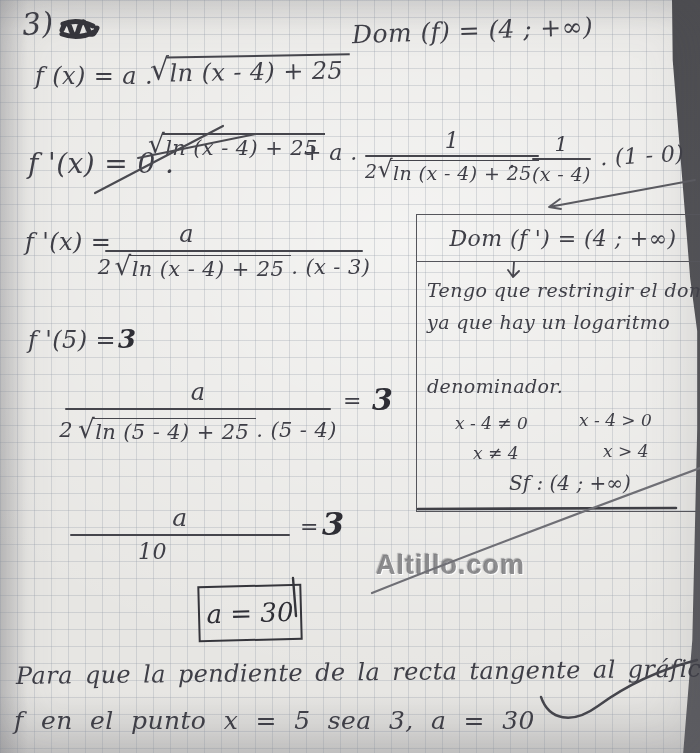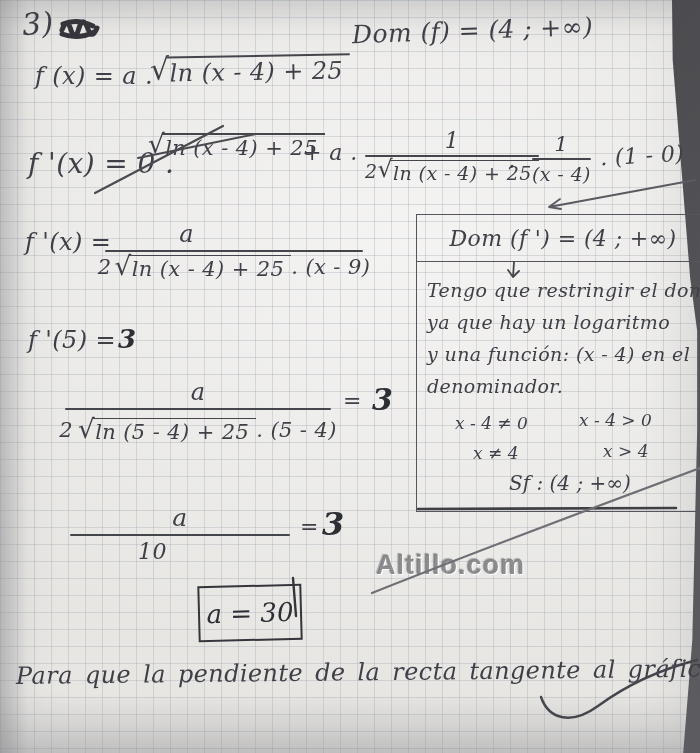--- a/index.html
+++ b/index.html
@@ -104,21 +104,21 @@
     <div class="hand" style="left:25px;top:228px;font-size:24px;">f '(x) =</div>
     <div class="frac hand" style="left:105px;top:220px;font-size:21px;width:258px;">
       <span class="num" style="font-size:24px;margin-right:95px;">a</span>
       <span class="bar"></span>
       <span class="den">
         <span style="padding-right:3px;">2</span>
         <span class="sqrt">
           <span class="rg">√</span>
           <span class="rb" style="border-top-width:1.7px;">ln (x - 4) + 25</span>
         </span>
-        <span>. (x - 9)</span>
+        <span>. (x - 3)</span>
       </span>
     </div>
   </div>
 
   <div>
     <div class="hand" style="left:28px;top:326px;font-size:24px;text-align:right;">f '(5) =</div>
     <div class="hand bold" style="left:118px;top:324px;font-size:26px;">3</div>
   </div>
 
   <div>
@@ -149,32 +149,32 @@
   </div>
 
   <div class="resultbox">
     <span>a = 30</span>
   </div>
 
   <div class="dombox">
     <div class="titlebox hand" style="position:relative;font-style:italic;">Dom (f ') = (4 ; +∞)</div>
     <div class="note hand" style="top:64px;">Tengo que restringir el dominio</div>
     <div class="note hand" style="top:96px;text-align:right;">ya que hay un logaritmo</div>
-    <div class="note hand" style="top:128px;">y una función: (x - 4) en el</div>
     <div class="note hand" style="top:160px;">denominador.</div>
     <div class="cond" style="left:38px;top:198px;">x - 4 ≠ 0</div>
     <div class="cond" style="left:162px;top:195px;">x - 4 &gt; 0</div>
     <div class="cond" style="left:56px;top:228px;">x ≠ 4</div>
     <div class="cond" style="left:186px;top:226px;">x &gt; 4</div>
     <div class="cond" style="left:92px;top:256px;font-size:20px;">Sf : (4 ; +∞)</div>
   </div>
 
   <div class="watermark">Altillo.com</div>
 
   <div class="hand" style="left:16px;top:658px;font-size:24px;word-spacing:4px;transform:rotate(-.6deg);">Para que la pendiente de la recta tangente al gráfico de</div>
+  <div class="hand" style="left:14px;top:706px;font-size:25px;word-spacing:9px;">f en el punto x = 5 sea 3,  a = 30</div>
 
   <svg class="strokes" width="700" height="753" viewBox="0 0 700 753">
 
     <path d="M62,30 q5,-14 9,0 q4,12 8,-2 q4,-13 9,1 q4,11 9,-1 M63,24 q14,-6 30,2 M62,34 q16,6 32,-2" fill="none" stroke="#26262c" stroke-width="5" stroke-linecap="round" opacity=".92"></path>
 
     <path d="M95,193 L223,126" fill="none" stroke="#4a4a50" stroke-width="2.2" stroke-linecap="round"></path>
     <path d="M138,158 L256,134" fill="none" stroke="#4a4a50" stroke-width="2" stroke-linecap="round"></path>
 
     <path d="M695,180 L549,207 M549,207 l11,-8 M549,207 l12,2" fill="none" stroke="#5a5a60" stroke-width="1.8" stroke-linecap="round"></path>
 

